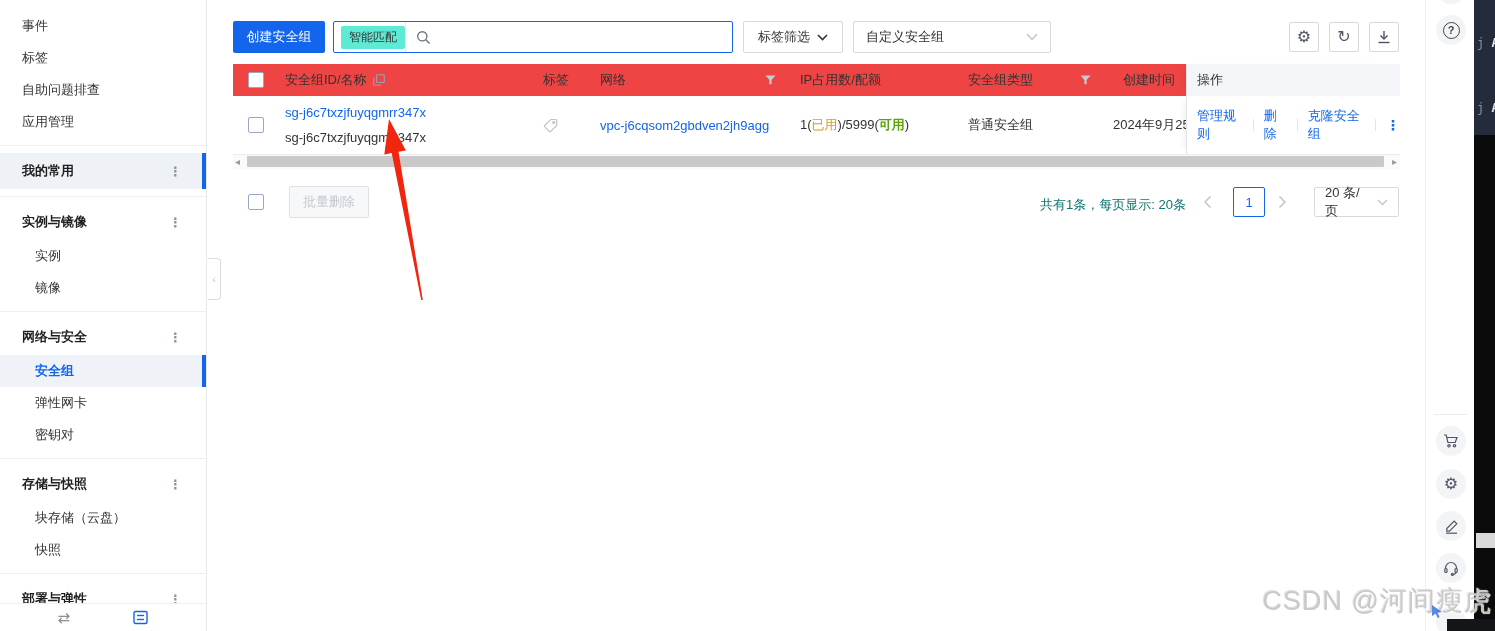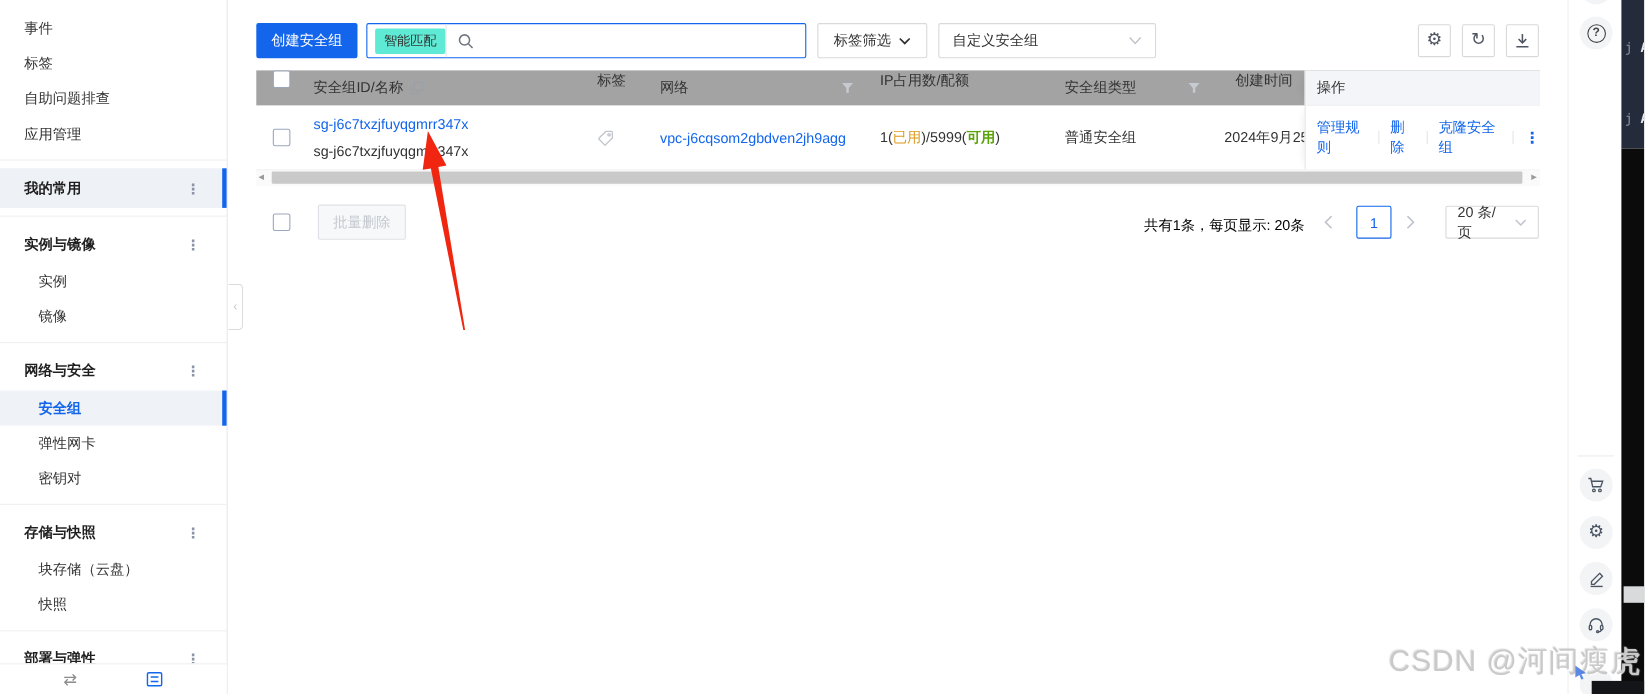--- a/index.html
+++ b/index.html
@@ -40,21 +40,21 @@
                display:flex; align-items:center; justify-content:center; gap:7px; font-size:13px; color:#333; cursor:pointer; }
   .tag-filter { left:743px; width:100px; }
   .type-select { left:853px; width:198px; justify-content:flex-start; padding:0 12px; }
   .type-select .sel-chevron { margin-left:auto; }
   .tool-icon-btn { position:absolute; top:22px; width:30px; height:30px; border:1px solid #d9d9d9; border-radius:2px;
                    background:#fff; display:flex; align-items:center; justify-content:center; color:#4f5662; cursor:pointer; }
   .glyph16 { font-size:16px; line-height:1; }
 
   
   .tbl { position:absolute; left:233px; top:64px; width:1167px; }
-  .t-head { display:flex; height:32px; background:#a3a3a3; color:#333; }
+  .t-head { display:flex; height:32px; background:#ef4444; align-items:center; color:#333; }
   .t-row  { display:flex; height:59px; background:#fff; border-bottom:1px solid #ebedf0; align-items:center; }
   .c0{width:52px; padding-left:15px;} .c1{width:250px;} .c2{width:57px; padding-left:8px;}
   .c3{width:198px; padding-left:8px; display:flex; align-items:center;}
   .c4{width:170px; padding-left:10px;} .c5{width:145px; padding-left:8px; display:flex; align-items:center;}
   .c6{width:81px; padding-left:8px; overflow:hidden; white-space:nowrap;}
   .c7{width:214px; padding-left:10px; border-left:1px solid #e3e5e8; align-self:stretch; display:flex; align-items:center;
       box-shadow:-6px 0 8px -6px rgba(0,0,0,.10); background:inherit;}
   .hdr-cell { display:flex; align-items:center; gap:6px; }
   .funnel { margin-left:auto; margin-right:14px; flex:0 0 auto; }
   .cb { width:16px; height:16px; border:1px solid #9aa7bc; border-radius:2px; background:#fff; cursor:pointer; }
@@ -65,21 +65,21 @@
   .act-more { color:#1366ec; font-weight:bold; font-size:14px; cursor:pointer; }
 
   
   .hscroll { position:absolute; left:233px; top:155px; width:1167px; height:14px; background:#fafafa; }
   .hs-arrow { position:absolute; top:1px; font-size:10px; color:#9a9a9a; cursor:pointer; line-height:12px; }
   .hs-thumb { position:absolute; left:14px; top:1px; width:1137px; height:11px; background:#c9c9c9; border-radius:1px; cursor:grab; }
 
   
   .btn-disabled { position:absolute; left:289px; top:186px; width:80px; height:32px; background:#f7f8fa;
                   border:1px solid #dfe1e6; border-radius:2px; color:#c4c8cf; font-size:13px; font-family:inherit; }
-  .total-text { position:absolute; top:196px; right:309px; white-space:nowrap; color:#000000; }
+  .total-text { position:absolute; top:196px; right:309px; white-space:nowrap; color:#0f766e; }
   .pg-arrow { position:absolute; top:195px; cursor:default; }
   .pg-box { position:absolute; left:1233px; top:187px; width:32px; height:30px; border:1px solid #1366ec; border-radius:2px;
             color:#1366ec; display:flex; align-items:center; justify-content:center; cursor:pointer; }
   .pg-size { position:absolute; left:1314px; top:187px; width:85px; height:30px; border:1px solid #d9d9d9; border-radius:2px;
              display:flex; align-items:center; padding:0 10px; gap:8px; color:#333; cursor:pointer; background:#fff; }
   .pg-size .sel-chevron { margin-left:auto; }
 
   
   .right-strip { position:absolute; left:1425px; top:0; width:49px; height:631px; background:#fff;
                  border-left:1px solid #f0f0f0; z-index:10; }

